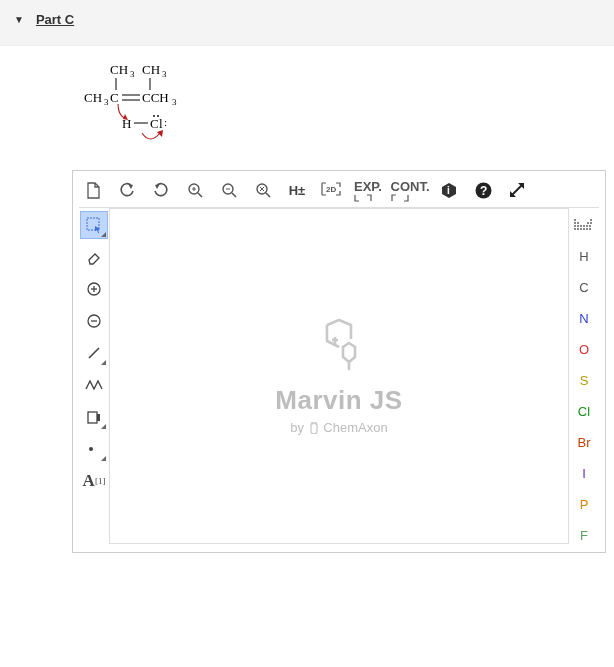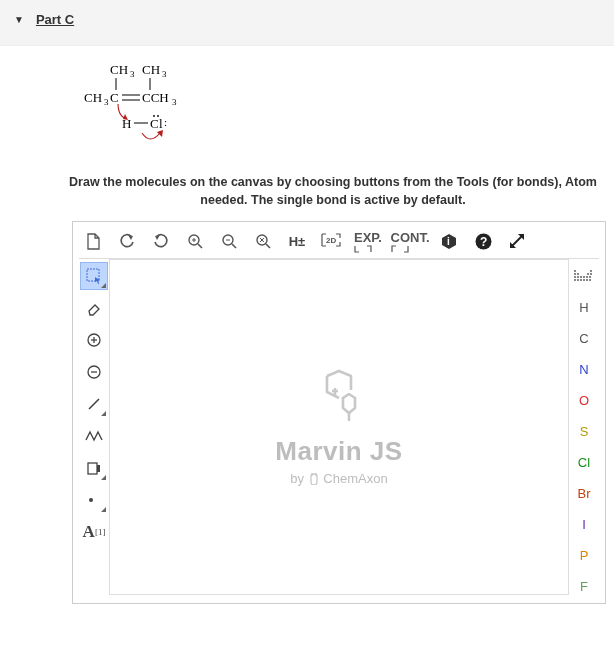--- a/index.html
+++ b/index.html
@@ -62,21 +62,20 @@
         <circle cx="82" cy="56" r="0.9"></circle>
           <circle cx="86" cy="56" r="0.9"></circle>
       </g>
       <path d="M 46 44 Q 46 54 52 58" fill="none" stroke="#b51f1f" stroke-width="1.1"></path>
       <polygon points="51,59 56,60 53,54" fill="#b51f1f"></polygon>
       <path d="M 70 73 Q 78 85 88 73" fill="none" stroke="#b51f1f" stroke-width="1.1"></path>
       <polygon points="85,72 91,70 90,77" fill="#b51f1f"></polygon>
     </svg>
   </div>
 
-  <div class="instructions">Draw the molecules on the canvas by choosing buttons from the Tools (for bonds), Atom needed. The single bond is active by default.</div>
 
   <div class="editor-frame">
     <div class="editor-inner">
 
       <div class="top-toolbar">
         <div class="tb-btn">
           <svg width="15" height="17">
               <path d="M2 1 h7 l4 4 v11 h-11 z M9 1 v4 h4" fill="none" stroke="#555" stroke-width="1.3"></path>
             </svg>
         </div>

